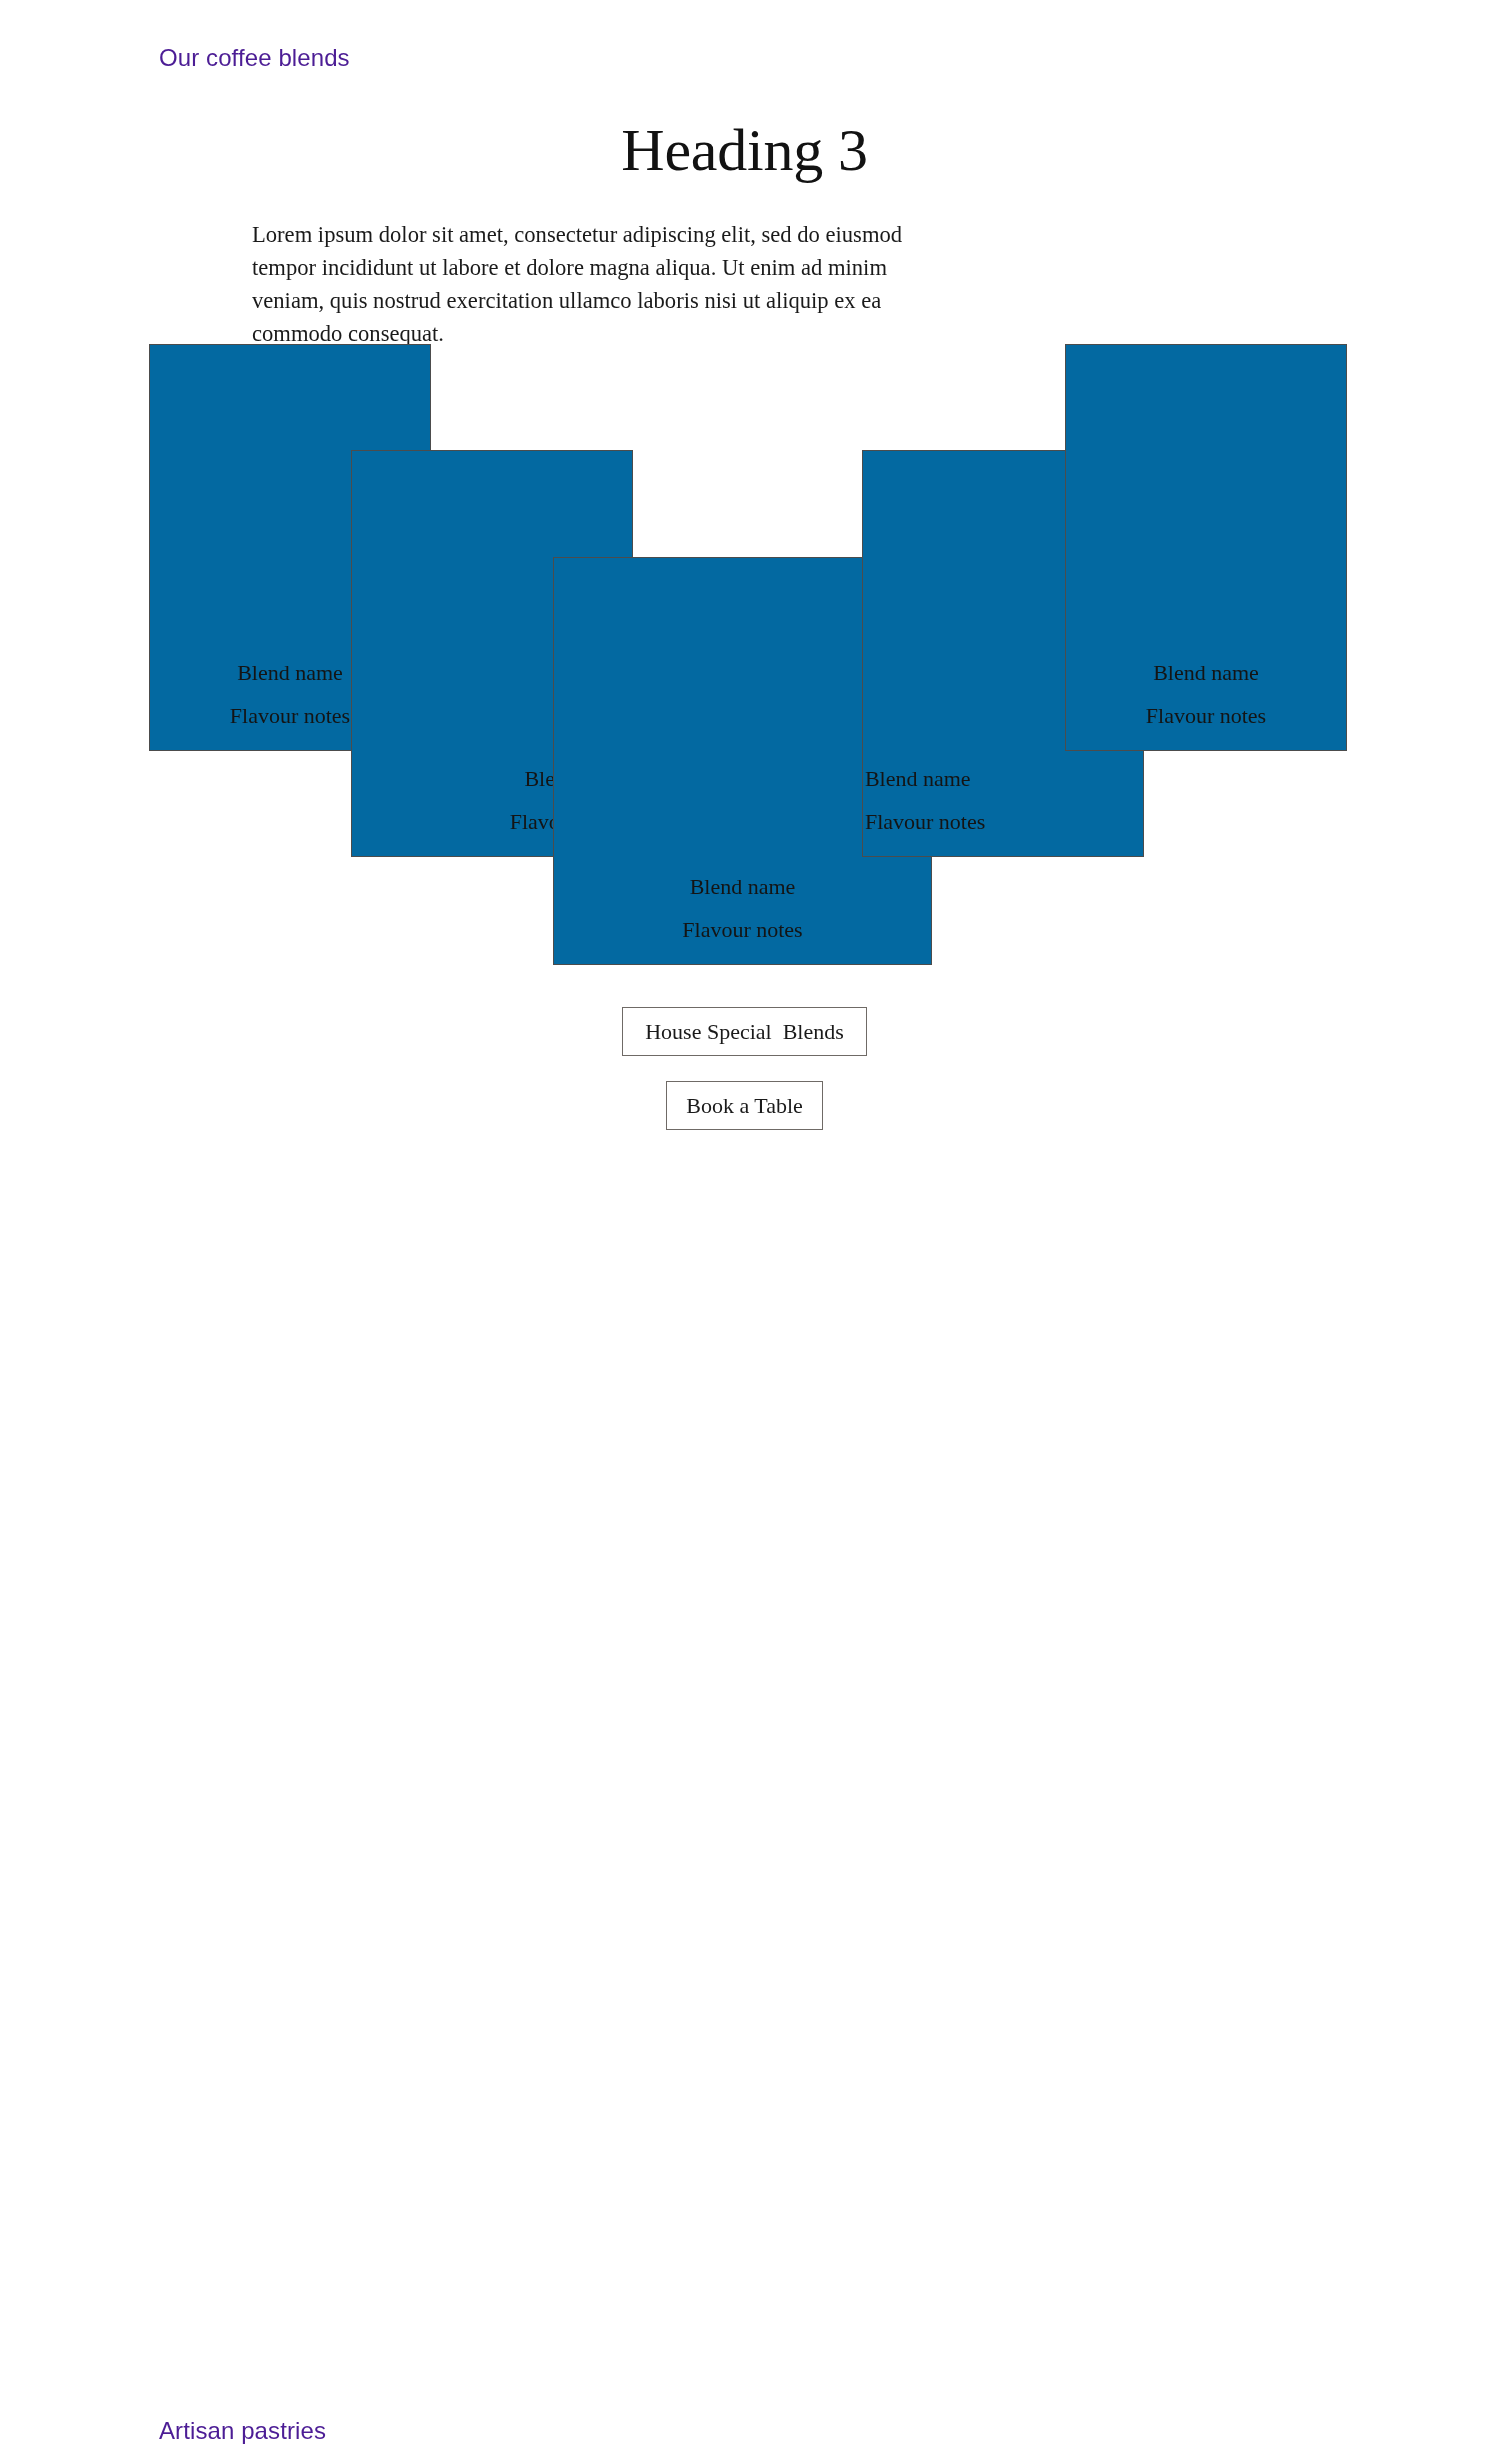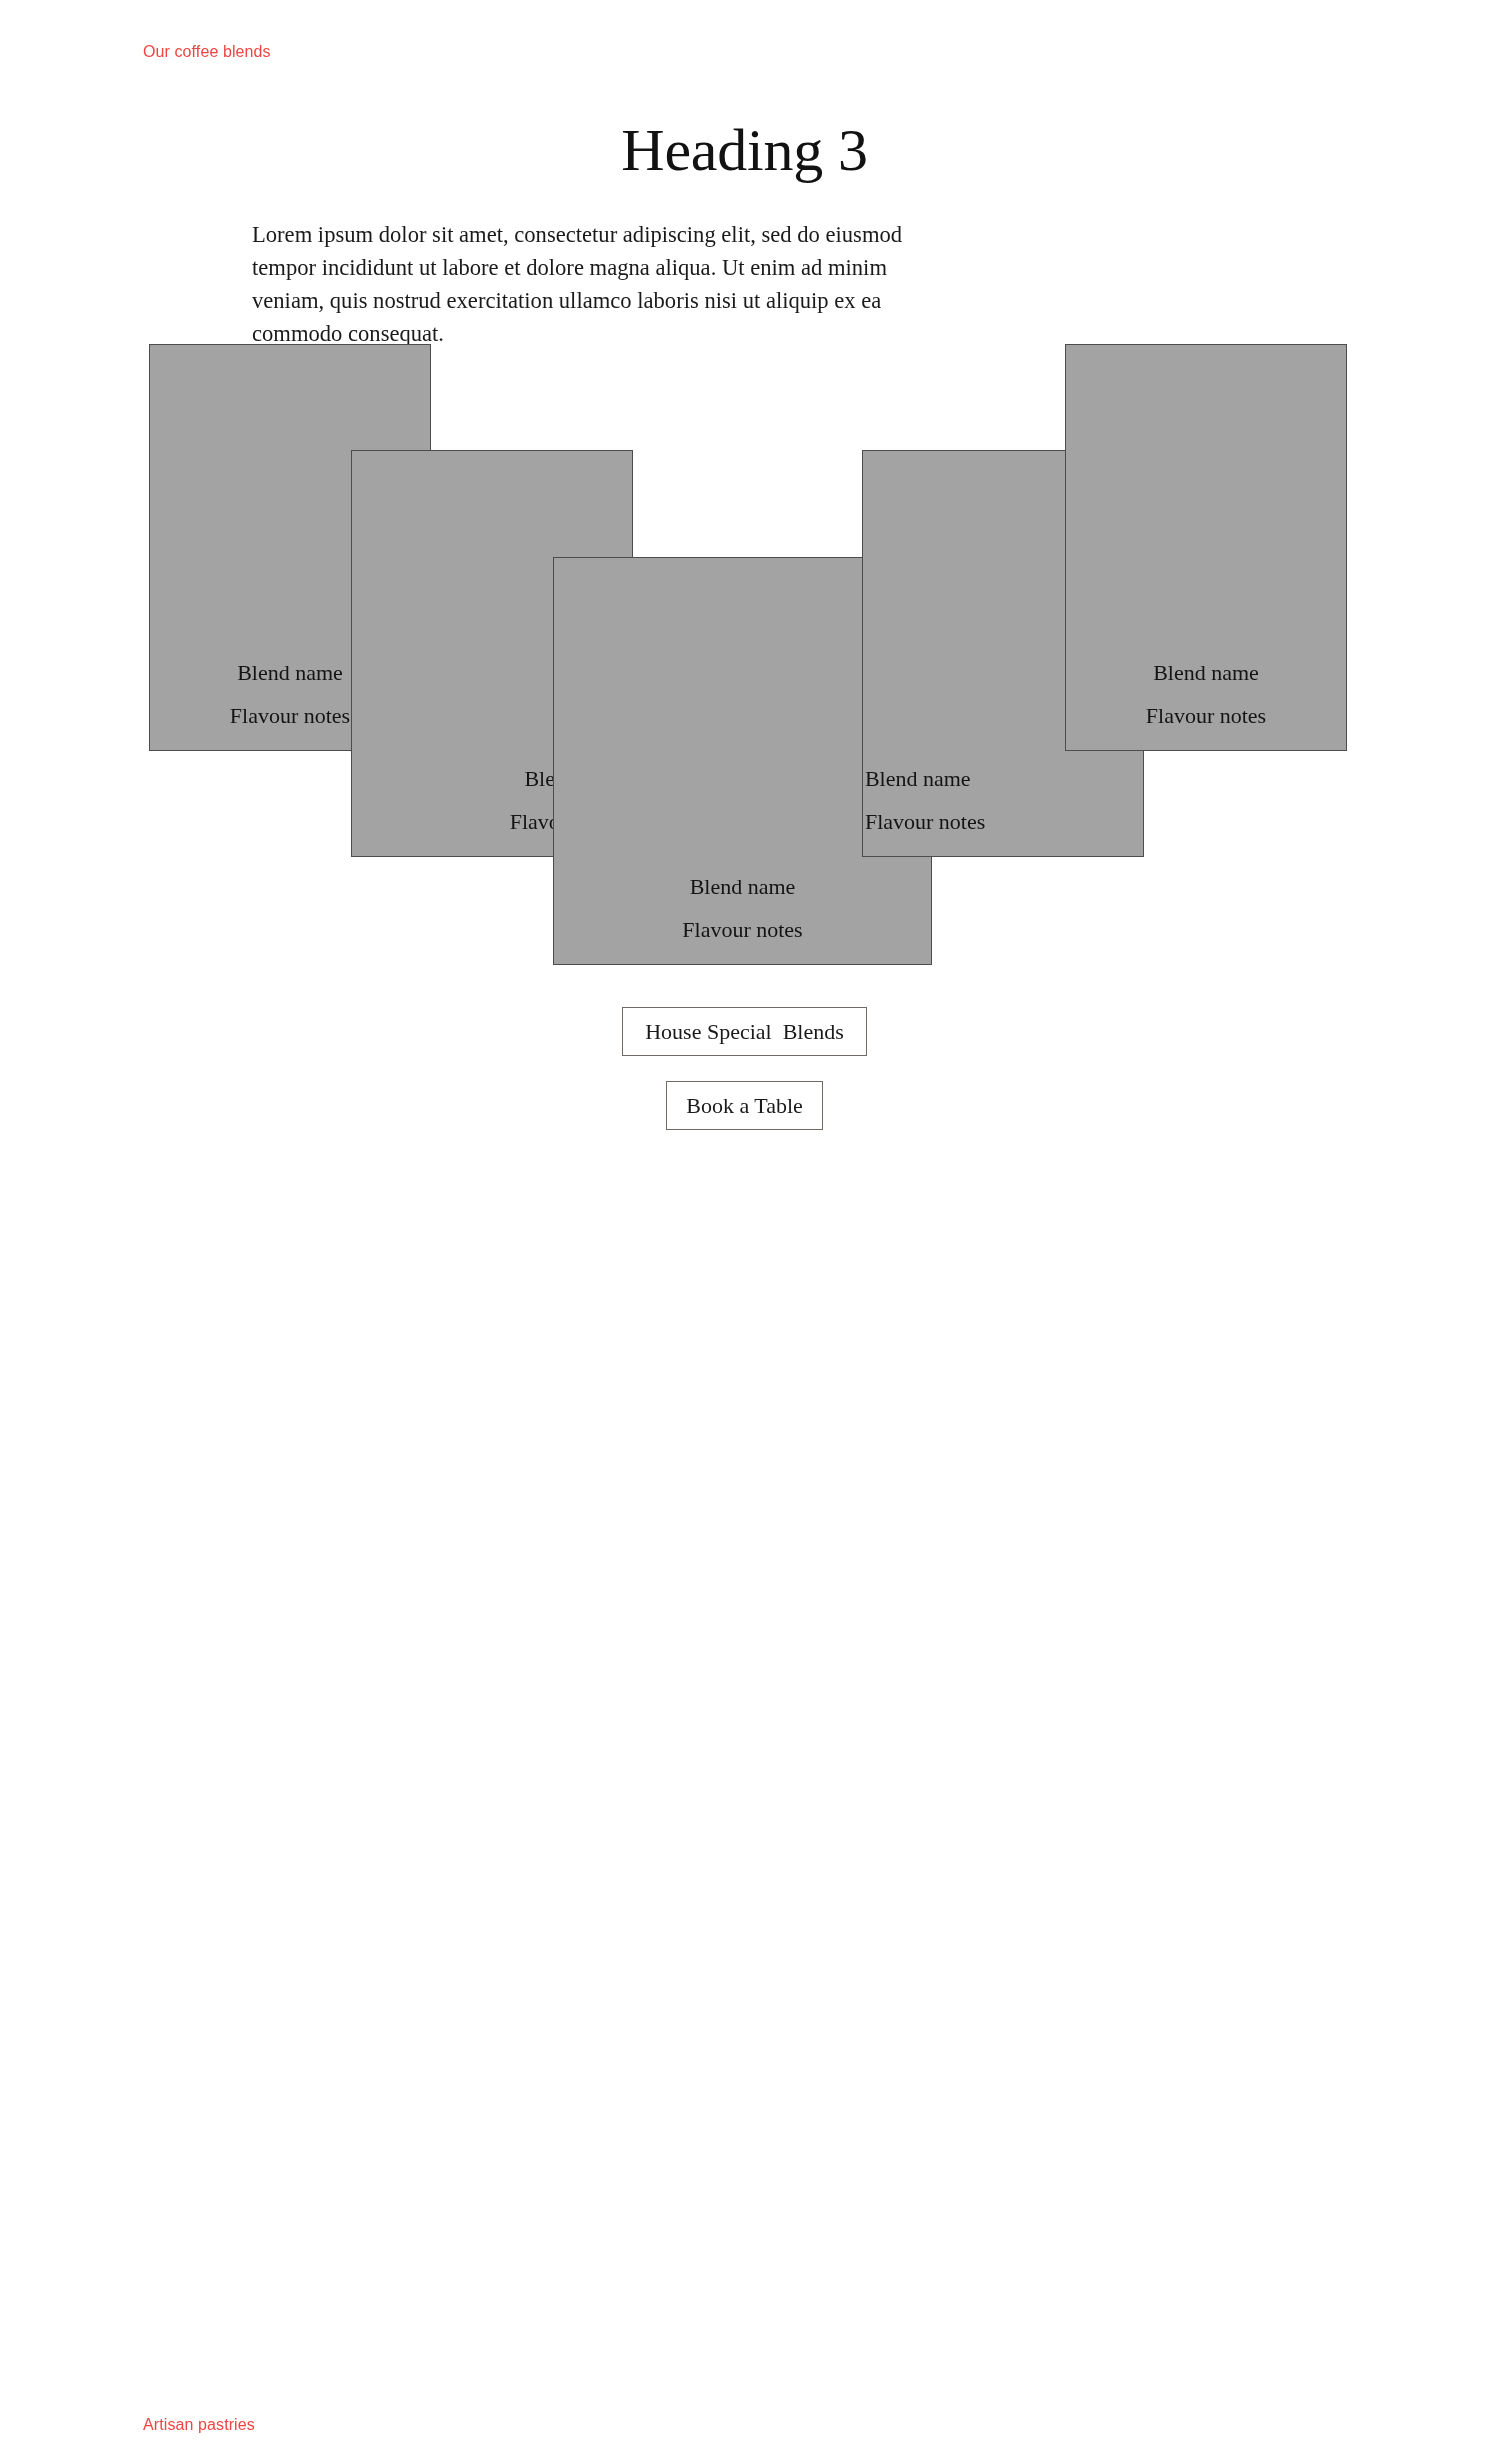--- a/index.html
+++ b/index.html
@@ -10,24 +10,25 @@
     color:#121212;
     -webkit-font-smoothing:antialiased;
   }
   body { width:1489px; min-height:2459px; position:relative; overflow-x:hidden; }
 
   .page { width:1489px; position:relative; }
 
   
   .eyebrow {
     font-family:"Liberation Sans", sans-serif;
-    font-size:16px;
+    font-size:24px;
     line-height:1.4;
-    color:#ef4444;
+    color:#4c1d95;
     letter-spacing:0.1px;
+    margin-left:16px;
   }
   .h2 {
     font-family:"Liberation Serif", serif;
     font-weight:400;
     font-size:60px;
     line-height:1.12;
     color:#121212;
     letter-spacing:-0.2px;
   }
   .body-copy {
@@ -49,21 +50,21 @@
     color:#1a1a1a;
     cursor:pointer;
     white-space:pre;
     padding:0 9px;
     height:49px;
   }
 
   
   .card {
     position:absolute;
-    background:#a3a3a3;
+    background:#0369a1;
     border:1px solid #4c4c4c;
     display:flex;
     flex-direction:column;
     justify-content:flex-end;
     padding-bottom:13.4px;
   }
   .card .card-line {
     font-family:"Liberation Serif", serif;
     font-size:22px;
     line-height:1.15;

